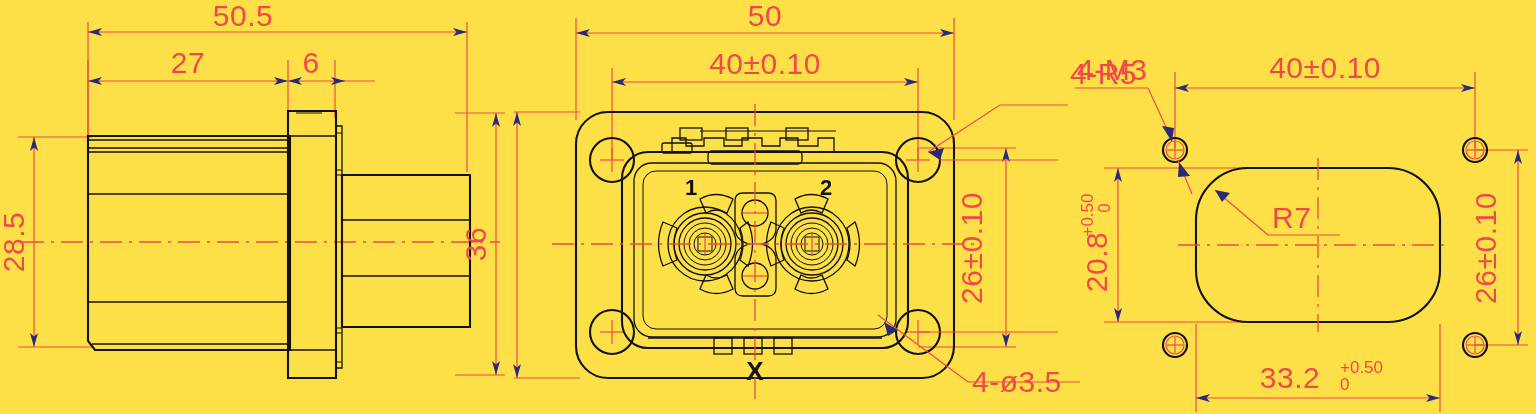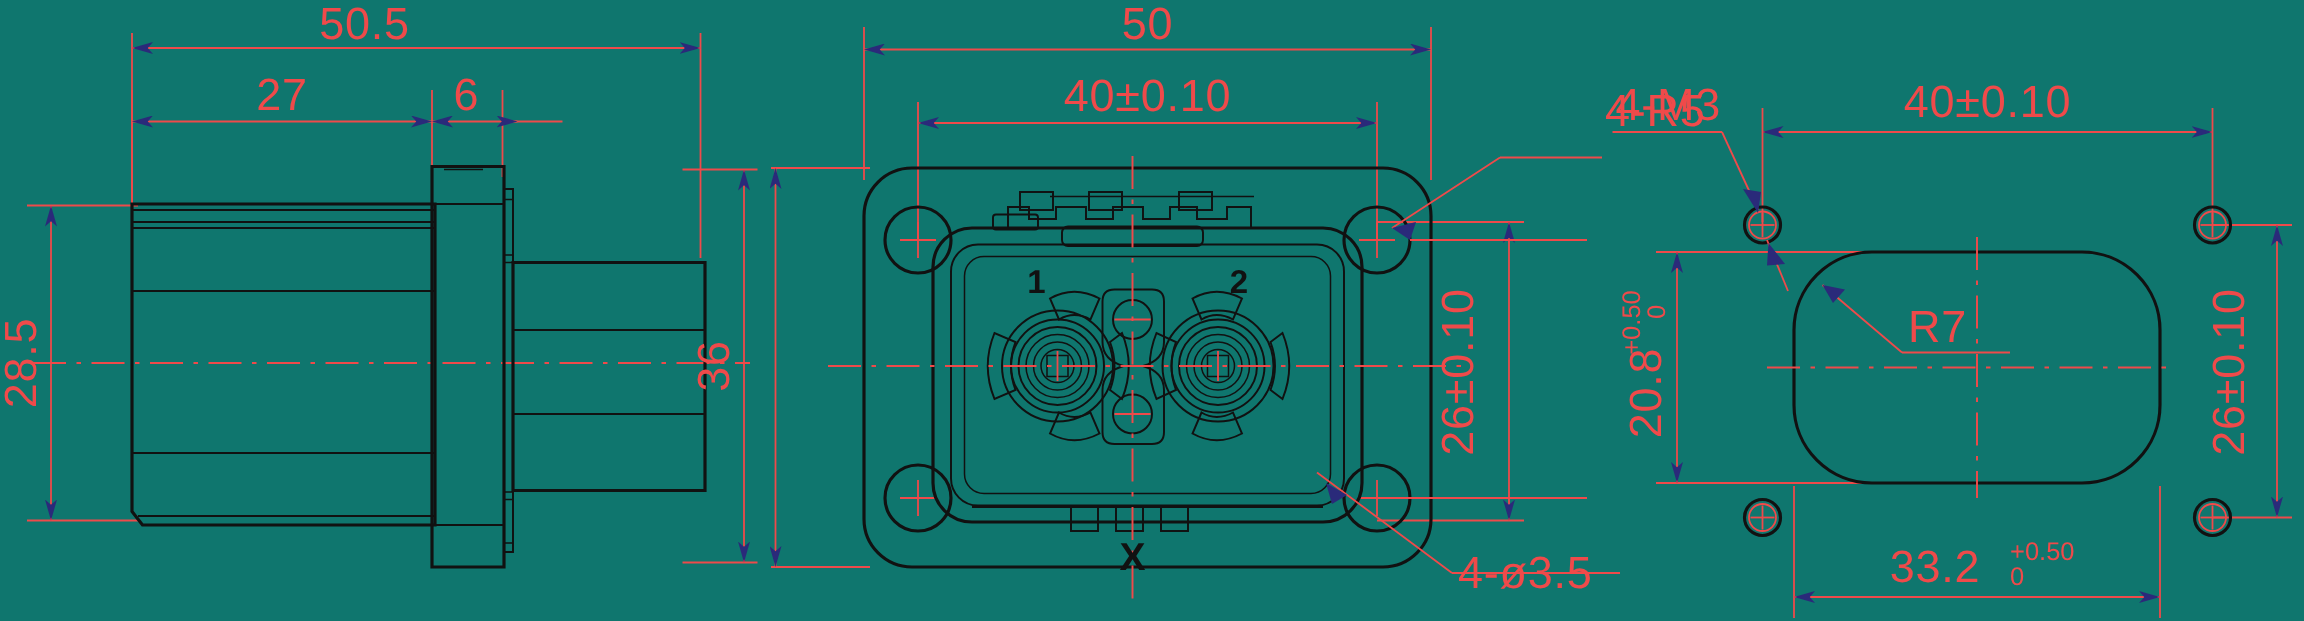--- a/index.html
+++ b/index.html
@@ -10,21 +10,21 @@
   body {
     width: 1536px;
     height: 414px;
     font-family: "Liberation Sans", sans-serif;
     overflow: hidden;
   }
   #sheet {
     position: relative;
     width: 1536px;
     height: 414px;
-    background: #0f766e;
+    background: #fde047;
   }
   svg.drawing {
     position: absolute;
     left: 0;
     top: 0;
     width: 1536px;
     height: 414px;
   }
   
   .dimtext {

